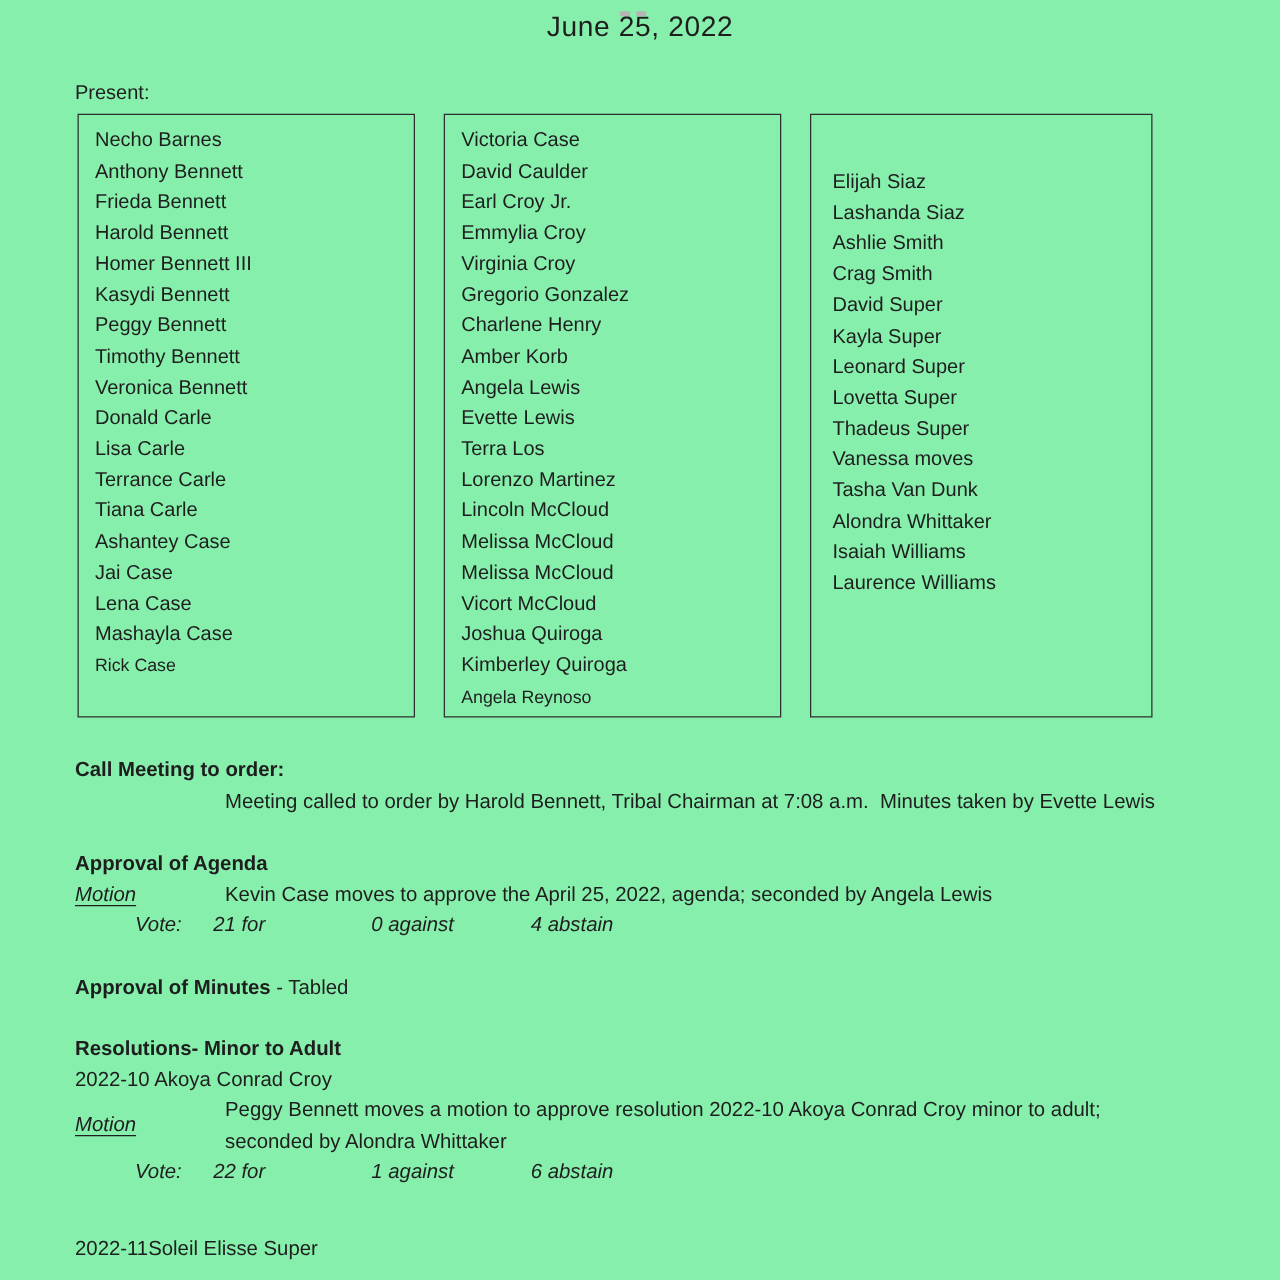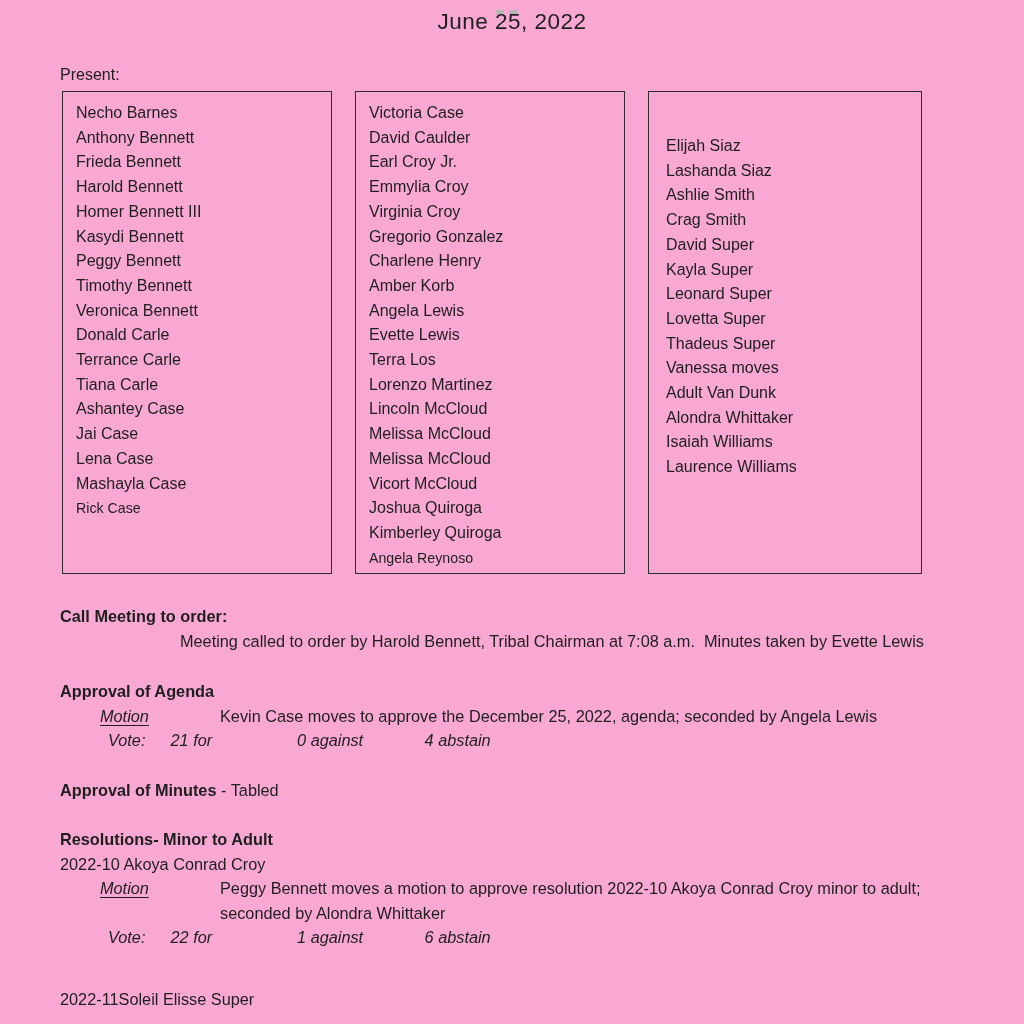--- a/index.html
+++ b/index.html
@@ -1,21 +1,21 @@
 <!DOCTYPE html>
 <html><head>
 <meta charset="utf-8">
 <style>
   * { margin: 0; padding: 0; box-sizing: border-box; }
   html, body { background: #ffffff; }
   .page {
     position: relative;
     width: 1024px;
     height: 1024px;
-    background: #f9a8d4;
+    background: #86efac;
     color: #1e1e1e;
     font-family: "Liberation Sans", sans-serif;
     overflow: hidden;
   }
   
   .top-frag { position: absolute; top: 0; left: 496px; height: 5px; }
   .top-frag i {
     display: inline-block;
     width: 8px; height: 4px;
     background: #b5b5b5;
@@ -59,21 +59,21 @@
   }
   .section-call   { margin-top: 30px; }
   .section-agenda { margin-top: 26px; }
   .section-minutes{ margin-top: 25px; }
   .section-res    { margin-top: 25px; }
   .section-res2   { margin-top: 37px; }
   .h { font-weight: 700; }
   .h-inline { font-weight: 700; }
   .indent { margin-left: 120px; }
   .body-text { width: 762px; white-space: pre-wrap; }
-  .motion-row { display: flex; align-items: flex-start; margin-left: 40px; }
+  .motion-row { display: flex; align-items: center; }
   .motion-label {
     flex: none;
     width: 120px;
     font-style: italic;
     text-decoration: underline;
     text-underline-offset: 3px;
   }
   .motion-text { width: 762px; white-space: pre-wrap; }
   .vote-row { margin-left: 48px; font-style: italic; }
   .vote-label   { display: inline-block; width: 58px; }
@@ -98,20 +98,21 @@
         <div class="name-item">Necho Barnes</div>
         <div class="name-item">Anthony Bennett</div>
         <div class="name-item">Frieda Bennett</div>
         <div class="name-item">Harold Bennett</div>
         <div class="name-item">Homer Bennett III</div>
         <div class="name-item">Kasydi Bennett</div>
         <div class="name-item">Peggy Bennett</div>
         <div class="name-item">Timothy Bennett</div>
         <div class="name-item">Veronica Bennett</div>
         <div class="name-item">Donald Carle</div>
+        <div class="name-item">Lisa Carle</div>
         <div class="name-item">Terrance Carle</div>
         <div class="name-item">Tiana Carle</div>
         <div class="name-item">Ashantey Case</div>
         <div class="name-item">Jai Case</div>
         <div class="name-item">Lena Case</div>
         <div class="name-item">Mashayla Case</div>
         <div class="name-item">Rick Case</div>
       </div>
     <div class="box small-last">
         <div class="name-item">Victoria Case</div>
@@ -138,39 +139,39 @@
         <div class="name-item">Elijah Siaz</div>
         <div class="name-item">Lashanda Siaz</div>
         <div class="name-item">Ashlie Smith</div>
         <div class="name-item">Crag Smith</div>
         <div class="name-item">David Super</div>
         <div class="name-item">Kayla Super</div>
         <div class="name-item">Leonard Super</div>
         <div class="name-item">Lovetta Super</div>
         <div class="name-item">Thadeus Super</div>
         <div class="name-item">Vanessa moves</div>
-        <div class="name-item">Adult Van Dunk</div>
+        <div class="name-item">Tasha Van Dunk</div>
         <div class="name-item">Alondra Whittaker</div>
         <div class="name-item">Isaiah Williams</div>
         <div class="name-item">Laurence Williams</div>
       </div>
   </div>
 
   <div class="content">
 
     <div class="section-call">
       <div class="h">Call Meeting to order:</div>
       <div class="indent body-text">Meeting called to order by Harold Bennett, Tribal Chairman at 7:08 a.m.  Minutes taken by Evette Lewis</div>
     </div>
 
     <div class="section-agenda">
       <div class="h">Approval of Agenda</div>
       <div class="motion-row">
         <span class="motion-label">Motion</span>
-        <span class="motion-text">Kevin Case moves to approve the December 25, 2022, agenda; seconded by Angela Lewis</span>
+        <span class="motion-text">Kevin Case moves to approve the April 25, 2022, agenda; seconded by Angela Lewis</span>
       </div>
       <div class="vote-row">
         <span class="vote-label">Vote:</span>
         <span class="vote-for">21 for</span>
         <span class="vote-against">0 against</span>
         <span class="vote-abstain">4 abstain</span>
       </div>
     </div>
 
     <div class="section-minutes">

